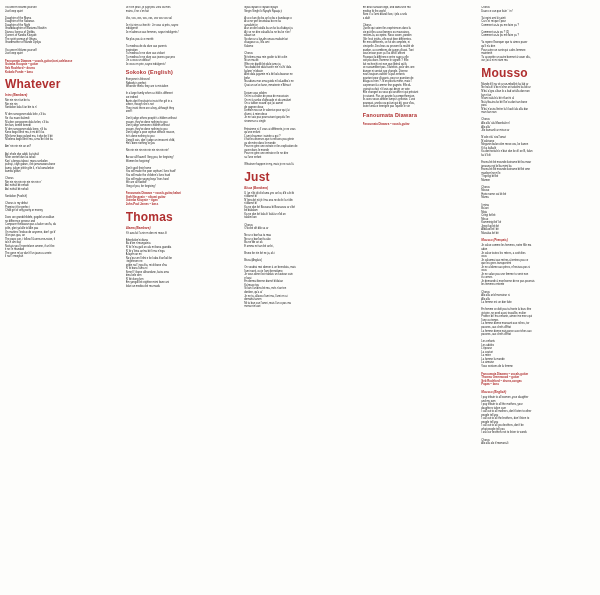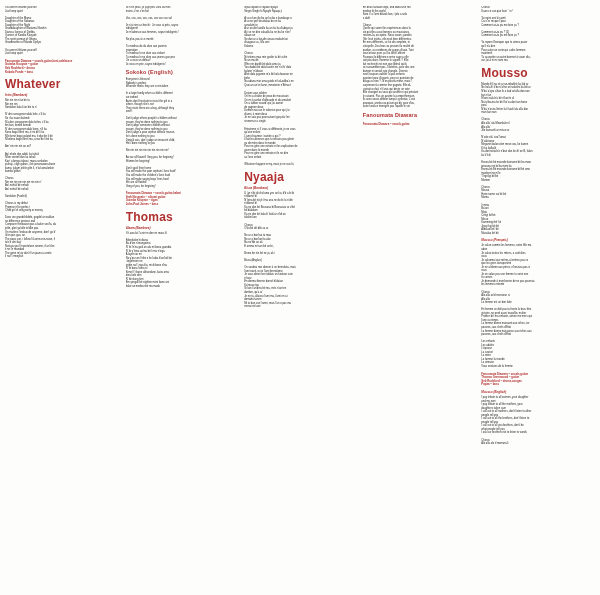--- a/index.html
+++ b/index.html
@@ -270,21 +270,21 @@
 il fait les diverses que tu refuses pas génie
 ou de mère dans le monde
 Peur ne gère une estrate et les explication de
 ouvre dans le monde
 Peur ne gère une entrate et le ne dire
 sa l'une enfant
 
 Whatever happen in my, mais je ne suis là</p>
     </div>
     <div class="blk">
-      <h2 class="song-title big">Nyaaja</h2>
+      <h2 class="song-title big">Just</h2>
       <div class="sect">Bissa (Bambara)</div>
       <p class="lyr">U 'an n'bi id id id ama yes an ko, d'b a bi bi
 n'dilamè bi'
 N' bina bè nò jè i'ma ana ne do bi i'a n'din
 n'dilamè bi'
 Ka ne dun bè Bousasa bi Bousasou ar o'bè
 bè'dakalam
 Ka ne dun bè kala b' kala'ar e'ldi an
 talalini kan
 

